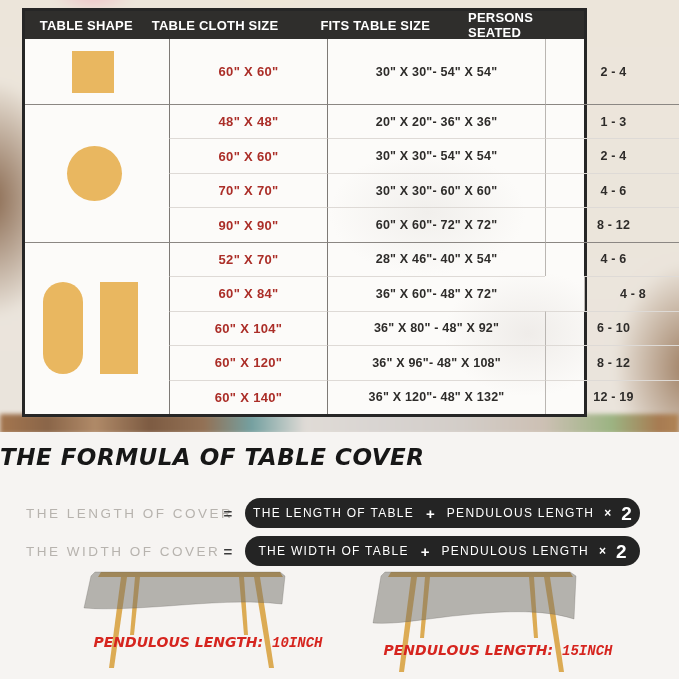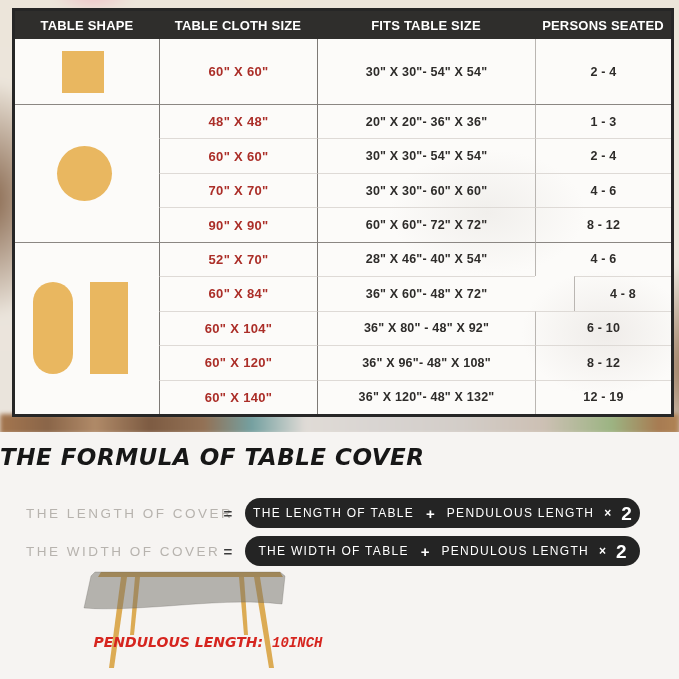--- a/index.html
+++ b/index.html
@@ -14,21 +14,21 @@
         radial-gradient(120px 170px at 0% 30%, #87664c 0%, rgba(135,102,76,0) 70%),
         radial-gradient(110px 150px at 100% 54%, #9b7a5d 0%, rgba(155,122,93,0) 70%),
         linear-gradient(180deg,#ece5da 0%,#eae4dc 60%,#e7e1da 100%);}
   .photo-strip{position:absolute;left:0;top:414px;width:679px;height:20px;z-index:1;
       filter:blur(2px);
       background:linear-gradient(90deg,#a4764f 0%,#8a6548 7%,#b08a68 14%,#7d5b42 22%,
         #937155 30%,#74a0a0 37%,#e0dbd6 45%,#d9d5d2 55%,#d3cdc8 68%,#cdc0b4 80%,
         #9cb483 90%,#a77b52 97%,#b08455 100%);}
 
   
-  .panel{position:absolute;left:12px;top:8px;width:662px;height:409px;z-index:2;
+  .panel{position:absolute;left:22px;top:8px;width:565px;height:409px;z-index:2;
          box-sizing:border-box;border:3px solid #262626;background:
          radial-gradient(140px 90px at 72% 50%, #f1efec 0%, rgba(241,239,236,0) 70%),
          radial-gradient(120px 90px at 90% 80%, #efece9 0%, rgba(239,236,233,0) 70%),
          #fcfbf9;}
   .thead{display:flex;height:28px;background:var(--header-bg,#2f2e2c);}
   .th{display:flex;align-items:center;justify-content:center;color:#fff;
       font-weight:700;font-size:13px;letter-spacing:.2px;}
   .th.w1{width:144px}.th.w2{width:158px}.th.w3{width:218px}.th.w4{width:136px}
 
   .tbody{display:grid;grid-template-columns:144px 158px 218px 136px;
@@ -171,14 +171,29 @@
           <path d="M176,15 L182,15 L196,106 L191,106 Z"></path>
           <path d="M161,15 L166,15 L170,73 L166,73 Z"></path>
         </g>
         <path d="M17,10 L202,10 L207,14 L204,42 C170,38 130,41 90,44 C60,46 30,48 6,46 L13,14 Z" fill="rgba(114,111,104,0.5)" stroke="rgba(90,88,82,0.25)" stroke-width="1"></path>
       </svg>
       <div class="d-label">
         <span>PENDULOUS LENGTH:</span><span class="d-val">10INCH</span>
       </div>
     </div>
 
+    <div class="diagram d2">
+      <svg width="260" height="116" viewBox="0 0 260 116">
+        <path d="M23,10 L202,10 L205,15 L20,15 Z" fill="#cf9f4b"></path>
+        <g fill="#dcab54">
+          <path d="M43,15 L49,15 L36,110 L31,110 Z"></path>
+          <path d="M57,15 L62,15 L56,76 L52,76 Z"></path>
+          <path d="M176,15 L182,15 L196,110 L191,110 Z"></path>
+          <path d="M161,15 L166,15 L170,76 L166,76 Z"></path>
+        </g>
+        <path d="M17,10 L202,10 L208,14 L206,57 C175,47 135,49 95,53 C62,56 28,63 5,61 L13,14 Z" fill="rgba(114,111,104,0.5)" stroke="rgba(90,88,82,0.25)" stroke-width="1"></path>
+      </svg>
+      <div class="d-label">
+        <span>PENDULOUS LENGTH:</span><span class="d-val">15INCH</span>
+      </div>
+    </div>
   </div>
 </div>
 
 </body></html>

